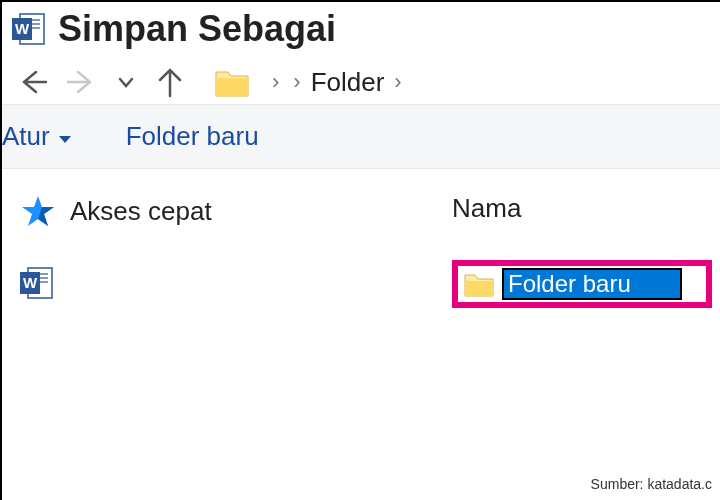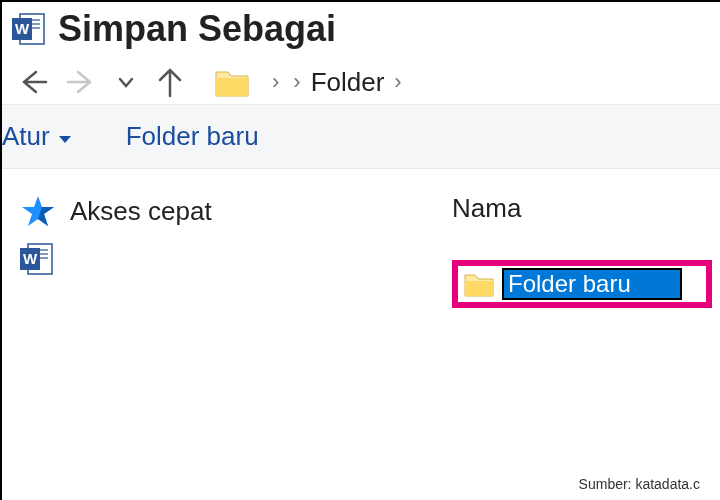--- a/index.html
+++ b/index.html
@@ -105,21 +105,21 @@
     .content {
       display: flex;
       flex-direction: row;
       height: calc(100% - 220px);
     }
     .sidebar {
       width: 340px;
       padding: 24px 18px;
       display: flex;
       flex-direction: column;
-      gap: 12px;
+      gap: 36px;
     }
     .sidebar-item {
       display: flex;
       align-items: center;
       gap: 14px;
       font-size: 26px;
       color: #222;
       cursor: pointer;
     }
     .sidebar-icon {
@@ -156,21 +156,21 @@
       color: #fff;
       font-size: 24px;
       padding: 0 4px;
       font-family: inherit;
       width: 180px;
       outline: none;
     }
     .footer-attrib {
       position: absolute;
       bottom: 8px;
-      right: 20px;
+      right: 8px;
       font-size: 14px;
       color: #333;
     }
   </style>
 </head>
 <body>
 
 <div class="window">
 
   <div class="titlebar">

